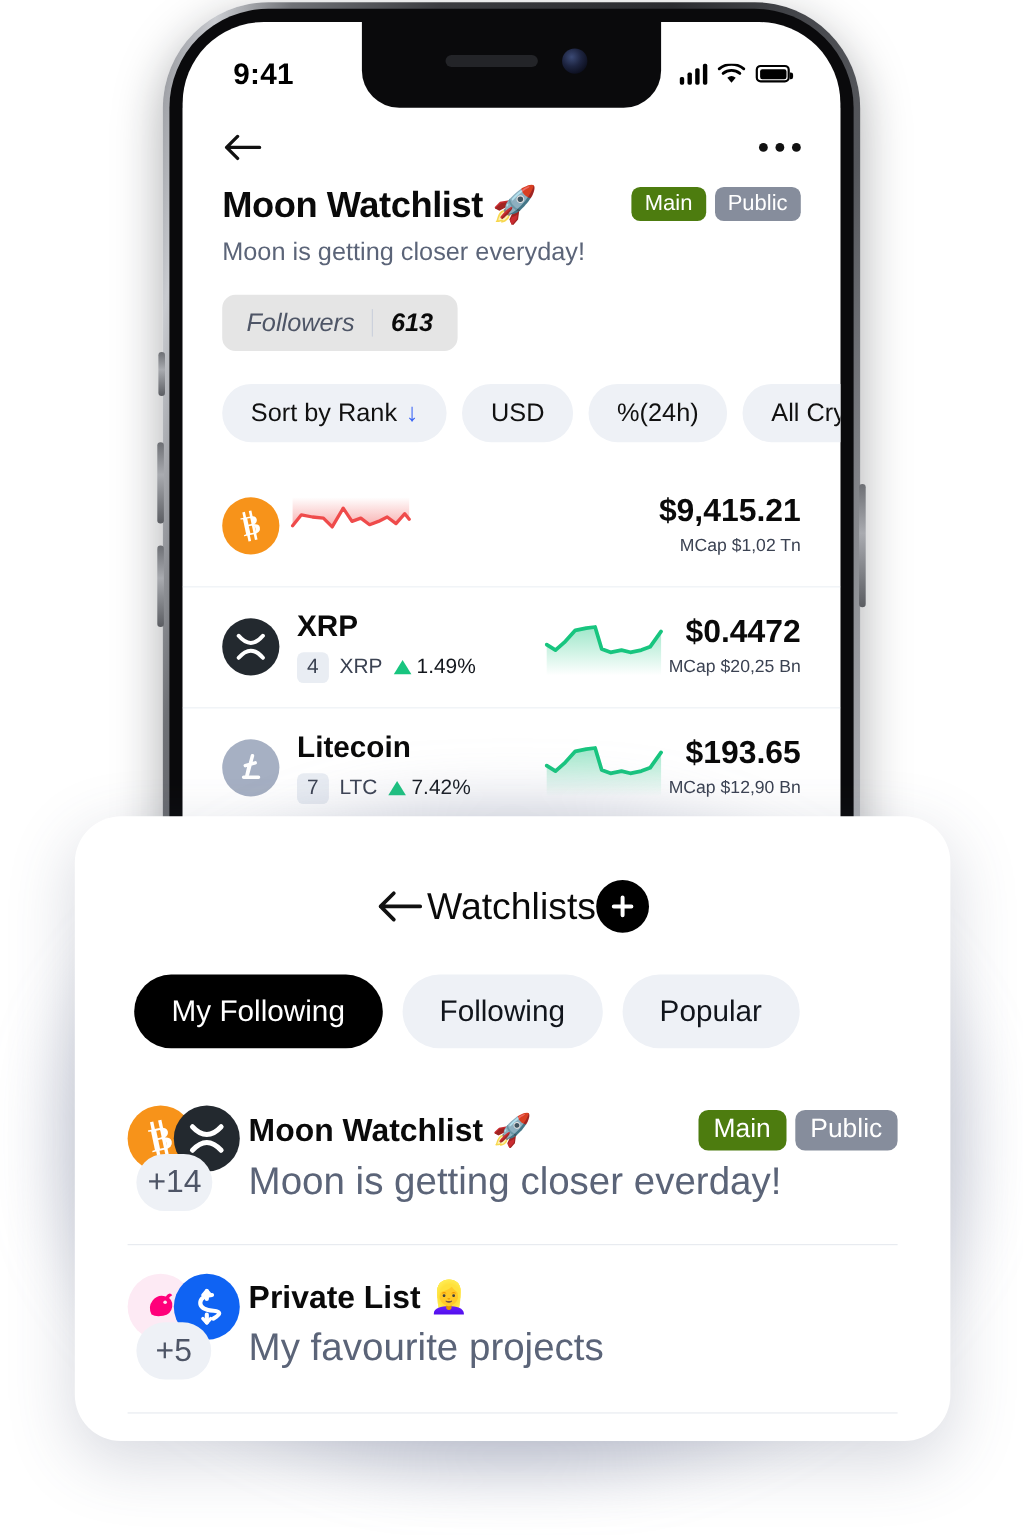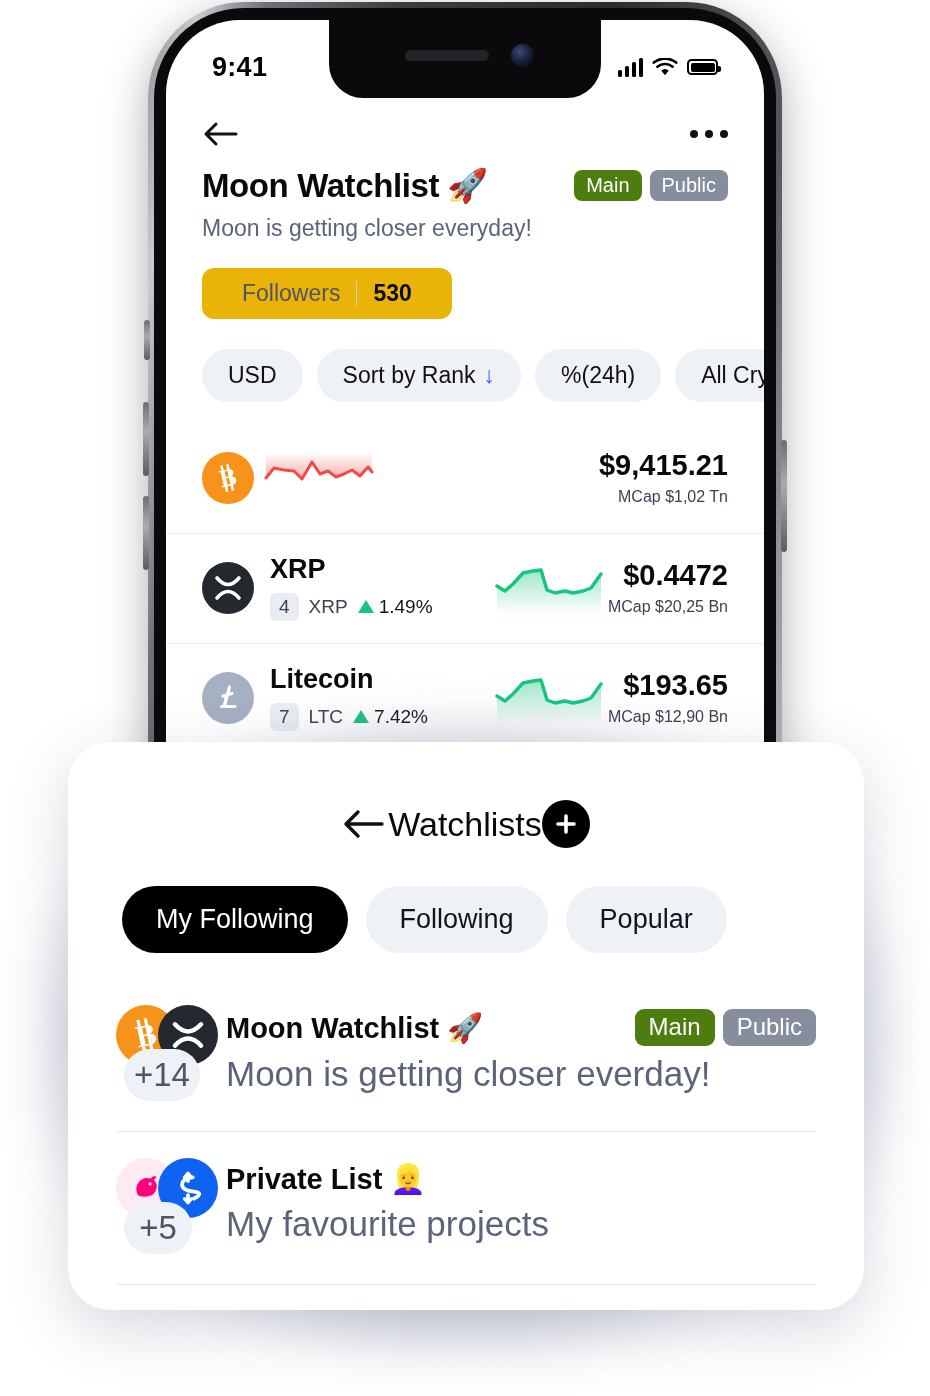--- a/index.html
+++ b/index.html
@@ -96,21 +96,21 @@
     font-size: 20px; color: #fff; border-radius: 8px;
     padding: 5px 12px 6px 12px; font-weight: 400; line-height: 1;
   }
   .badge-main { background: #4d7c0f; }
   .badge-public { background: #868d9c; }
 
   .wl-sub { padding: 10px 36px 0 36px; font-size: 23px; color: #5b6478; }
 
   .followers {
     margin: 26px 0 0 36px; display: inline-flex; align-items: center;
-    background: #eab308; border-radius: 12px; padding: 12px 40px;
+    background: #e5e5e5; border-radius: 12px; padding: 12px 22px; font-style: italic;
   }
   .followers .lbl { font-size: 23px; color: #4e5566; }
   .followers .sep { width: 1px; height: 25px; background: #c9cfdb; margin: 0 16px; }
   .followers .val { font-size: 23px; font-weight: 700; color: #0a0a0a; }
 
   .chips { display: flex; gap: 14px; padding: 30px 0 0 36px; }
   .chip {
     background: #eef1f6; border-radius: 28px; padding: 13px 26px;
     font-size: 23px; color: #111; white-space: nowrap; display: flex;
     align-items: center; gap: 8px;
@@ -186,21 +186,21 @@
   .av {
     position: absolute; width: 60px; height: 60px; border-radius: 50%;
     display: flex; align-items: center; justify-content: center; top: 0;
   }
   .av-1 { left: 0; z-index: 1; }
   .av-2 { left: 42px; z-index: 2; }
   .more-pill {
     position: absolute; left: 8px; top: 44px; z-index: 3;
     min-width: 68px; height: 52px; border-radius: 26px; background: #eef1f6;
     display: flex; align-items: center; justify-content: center;
-    font-size: 33px; color: #4e5566; padding: 0 10px;
+    font-size: 29px; color: #4e5566; padding: 0 10px;
   }
   .wl-body { flex: 1; padding-top: 4px; }
   .wl-head { display: flex; align-items: center; justify-content: space-between; }
   .wl-name { font-size: 29px; font-weight: 700; color: #0a0a0a; }
   .wl-desc { font-size: 35px; color: #5b6478; margin-top: 8px; }
   .badges-sheet .badge { font-size: 24px; padding: 6px 14px 7px 14px; border-radius: 9px; }
 </style>
 </head>
 <body>
 
@@ -260,30 +260,30 @@
             <span class="badge badge-main">Main</span>
             <span class="badge badge-public">Public</span>
           </div>
         </div>
 
         <div class="wl-sub">Moon is getting closer everyday!</div>
 
         <div class="followers">
           <span class="lbl">Followers</span>
           <span class="sep"></span>
-          <span class="val">530</span>
+          <span class="val">613</span>
         </div>
 
         <div class="chips">
-          <div class="chip">
-            <span>USD</span>
-          </div>
           <div class="chip">
             <span>Sort by Rank</span>
             <span class="arrow-down">↓</span>
+          </div>
+          <div class="chip">
+            <span>USD</span>
           </div>
           <div class="chip">
             <span>%(24h)</span>
           </div>
           <div class="chip">
             <span>All Cry</span>
           </div>
         </div>
 
         <div class="coin-list">

